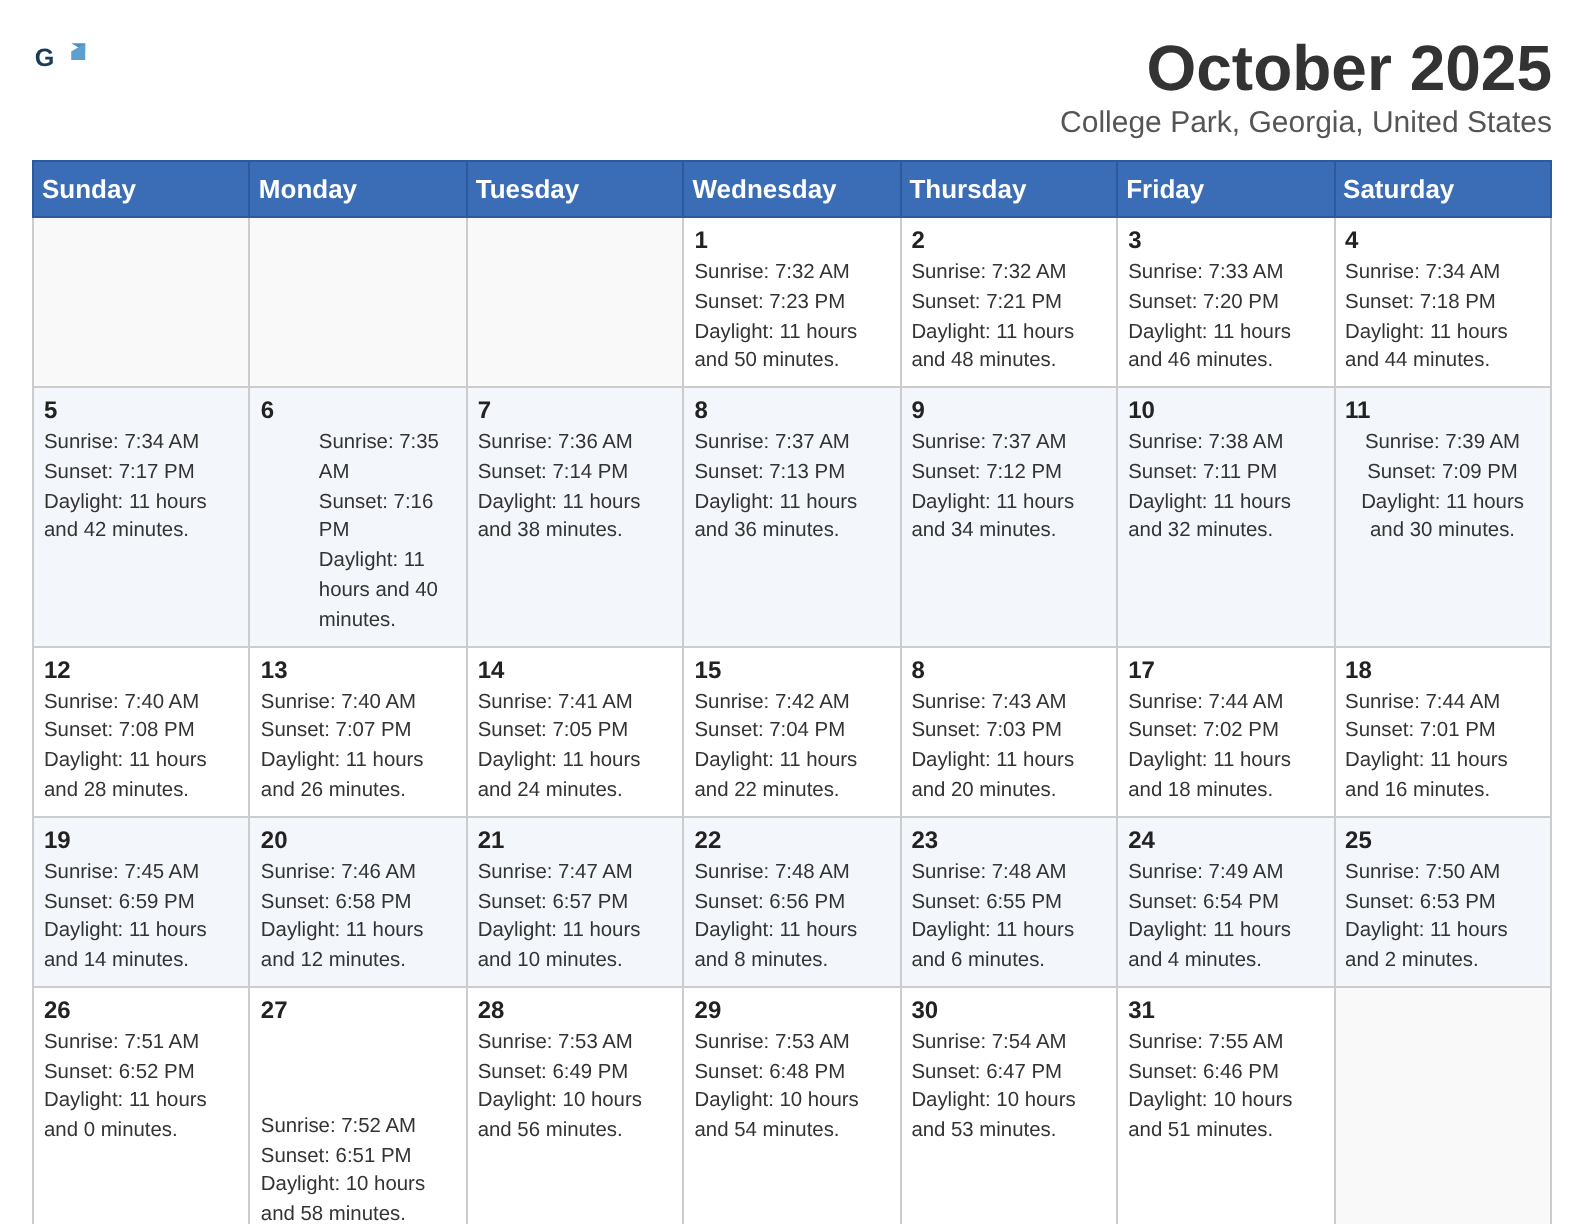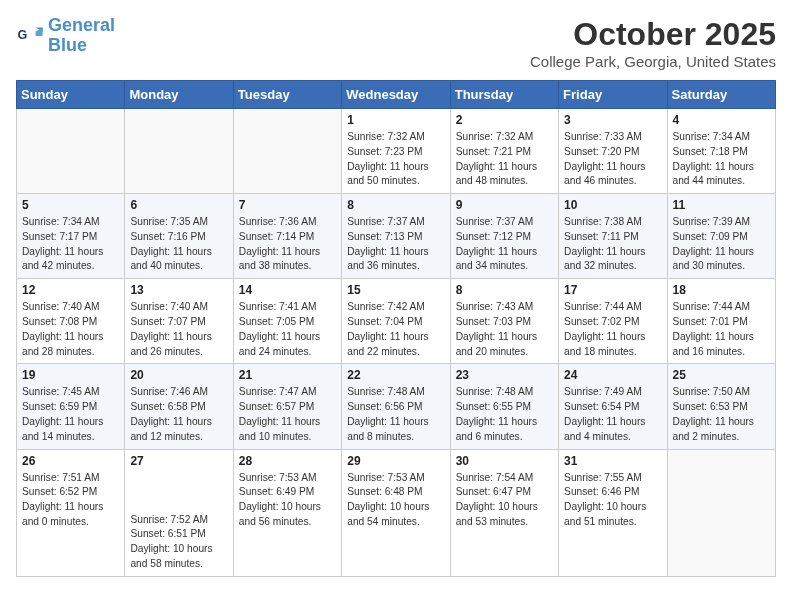--- a/index.html
+++ b/index.html
@@ -95,26 +95,20 @@
 </head>
 <body>
 
 <div class="header">
   <div class="logo">
     <svg class="logo-icon" viewBox="0 0 40 40">
       <text x="2" y="24" font-size="18" font-weight="bold" fill="#1a3a5c">G</text>
       <polygon points="28,8 38,14 38,8" fill="#4a90c4"></polygon>
       <polygon points="28,14 38,8 38,20 28,20" fill="#5ba0d0"></polygon>
     </svg>
-    <div>
-      <div class="logo-text">
-        <span>General</span><br>
-        <span style="color:#4a90c4">Blue</span>
-      </div>
-    </div>
   </div>
   <div class="title-block">
     <h1>October 2025</h1>
     <h2>College Park, Georgia, United States</h2>
   </div>
 </div>
 
 <table class="calendar">
   <thead>
     <tr>
@@ -159,21 +153,21 @@
       </tr>
       <tr>
         <td>
           <div class="day-number">5</div>
           <div class="day-info" style="white-space: pre-line;">Sunrise: 7:34 AM
 Sunset: 7:17 PM
 Daylight: 11 hours and 42 minutes.</div>
         </td>
         <td>
           <div class="day-number">6</div>
-          <div class="day-info" style="white-space: pre-line;">Sunrise: 7:35 AM
+          <div class="day-info" style="white-space: pre-line; margin-left: 29px;">Sunrise: 7:35 AM
 Sunset: 7:16 PM
 Daylight: 11 hours and 40 minutes.</div>
         </td>
         <td>
           <div class="day-number">7</div>
           <div class="day-info" style="white-space: pre-line;">Sunrise: 7:36 AM
 Sunset: 7:14 PM
 Daylight: 11 hours and 38 minutes.</div>
         </td>
         <td>
@@ -189,21 +183,21 @@
 Daylight: 11 hours and 34 minutes.</div>
         </td>
         <td>
           <div class="day-number">10</div>
           <div class="day-info" style="white-space: pre-line;">Sunrise: 7:38 AM
 Sunset: 7:11 PM
 Daylight: 11 hours and 32 minutes.</div>
         </td>
         <td>
           <div class="day-number">11</div>
-          <div class="day-info" style="white-space: pre-line;">Sunrise: 7:39 AM
+          <div class="day-info" style="white-space: pre-line; text-align: center;">Sunrise: 7:39 AM
 Sunset: 7:09 PM
 Daylight: 11 hours and 30 minutes.</div>
         </td>
       </tr>
       <tr>
         <td>
           <div class="day-number">12</div>
           <div class="day-info" style="white-space: pre-line;">Sunrise: 7:40 AM
 Sunset: 7:08 PM
 Daylight: 11 hours and 28 minutes.</div>

